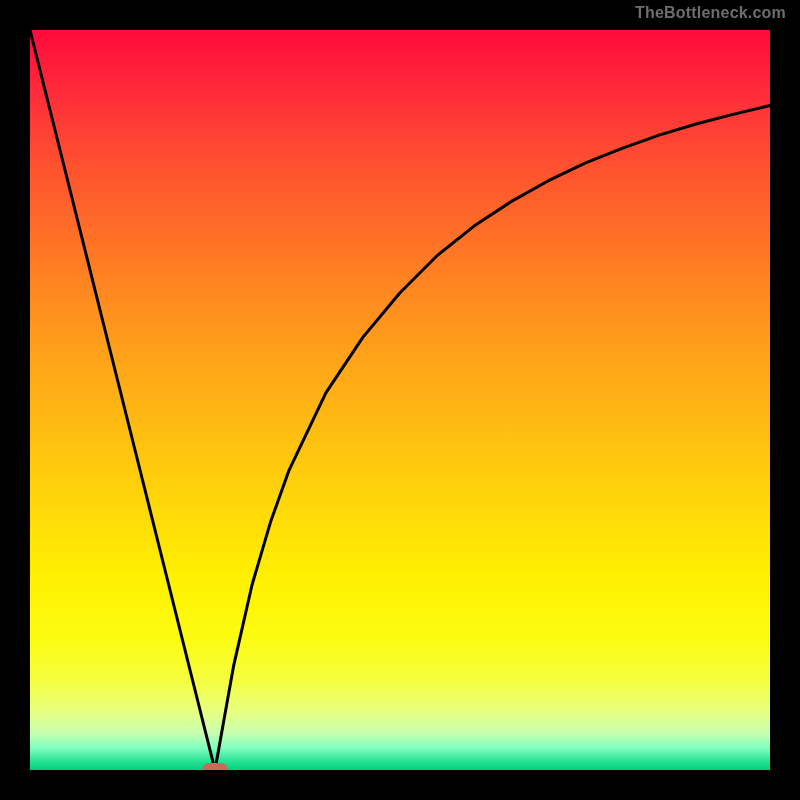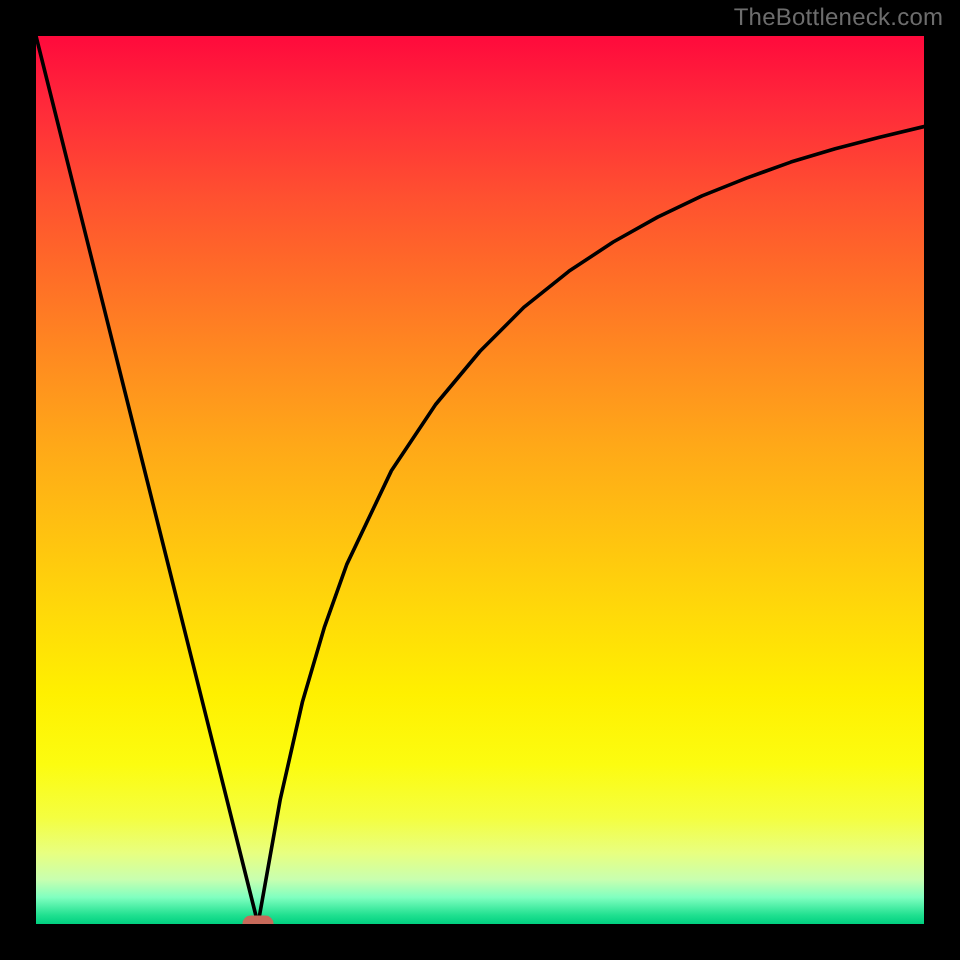--- a/index.html
+++ b/index.html
@@ -57,22 +57,23 @@
   }
   .curve {
     position: absolute;
     left: 0; top: 0;
   }
   .watermark {
     position: absolute;
     top: 4px;
     right: 14px;
     color: #6d6d6d;
-    font-size: 20px;
+    font-size: 16px;
     letter-spacing: 0.2px;
+    font-weight: bold;
   }
 </style>
 </head>
 <body>
 
 <div class="frame">
   <div class="watermark">TheBottleneck.com</div>
   <div class="plot">
     <div class="gradient"></div>
     <svg class="curve" width="740" height="740" viewBox="0 0 740 740">

